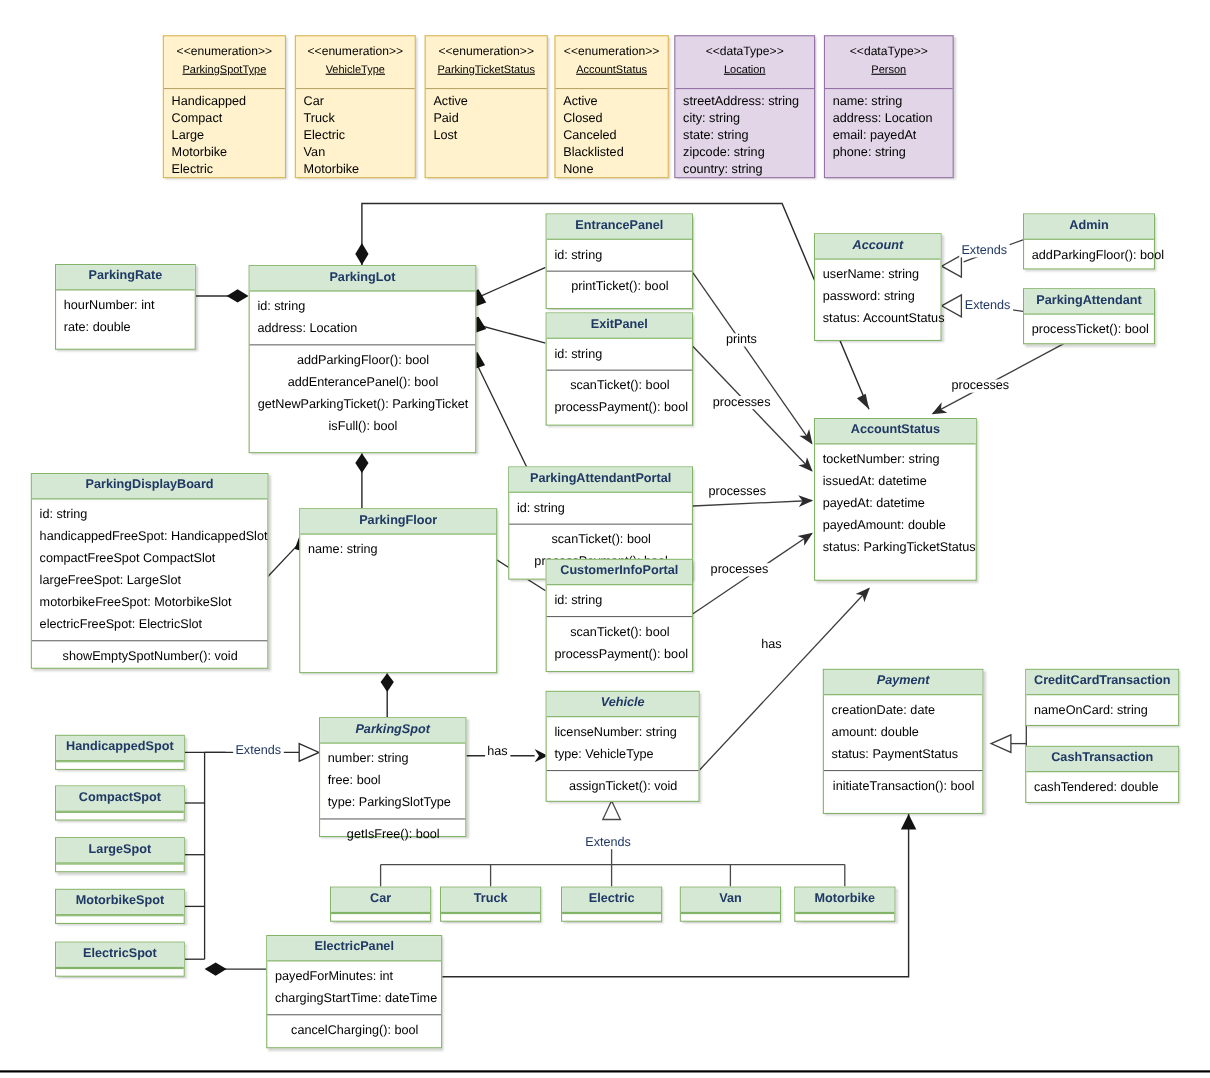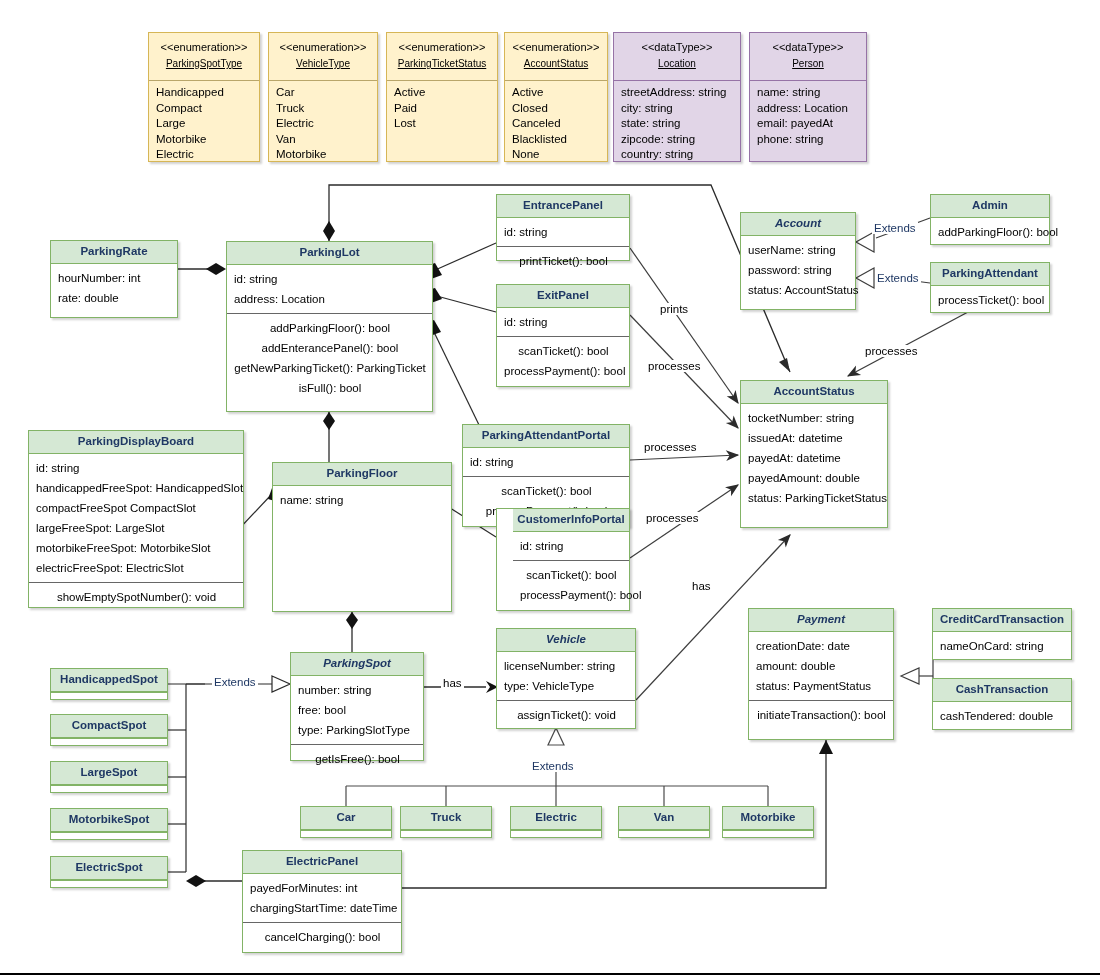--- a/index.html
+++ b/index.html
@@ -361,21 +361,21 @@
       <div class="row">address: Location</div>
     </div>
     <div class="sect divider">
       <div class="row">addParkingFloor(): bool</div>
       <div class="row">addEnterancePanel(): bool</div>
       <div class="row">getNewParkingTicket(): ParkingTicket</div>
       <div class="row">isFull(): bool</div>
     </div>
   </div>
 
-  <div class="node" style="left:496px; top:194px; width:134px; height:67px;">
+  <div class="node" style="left:496px; top:194px; width:134px; height:87px;">
     <div class="hdr">EntrancePanel</div>
     <div class="sect">
       <div class="row">id: string</div>
     </div>
     <div class="sect divider">
       <div class="row">printTicket(): bool</div>
     </div>
   </div>
 
   <div class="node" style="left:496px; top:284px; width:134px; height:103px;">
@@ -393,21 +393,21 @@
     <div class="hdr">ParkingAttendantPortal</div>
     <div class="sect">
       <div class="row">id: string</div>
     </div>
     <div class="sect divider">
       <div class="row">scanTicket(): bool</div>
       <div class="row">processPayment(): bool</div>
     </div>
   </div>
 
-  <div class="node" style="left:496px; top:508px; width:134px; height:103px;padding-left:16px;">
+  <div class="node" style="left:496px; top:508px; width:134px; height:103px;">
     <div class="hdr">CustomerInfoPortal</div>
     <div class="sect">
       <div class="row">id: string</div>
     </div>
     <div class="sect divider">
       <div class="row">scanTicket(): bool</div>
       <div class="row">processPayment(): bool</div>
     </div>
   </div>
 

